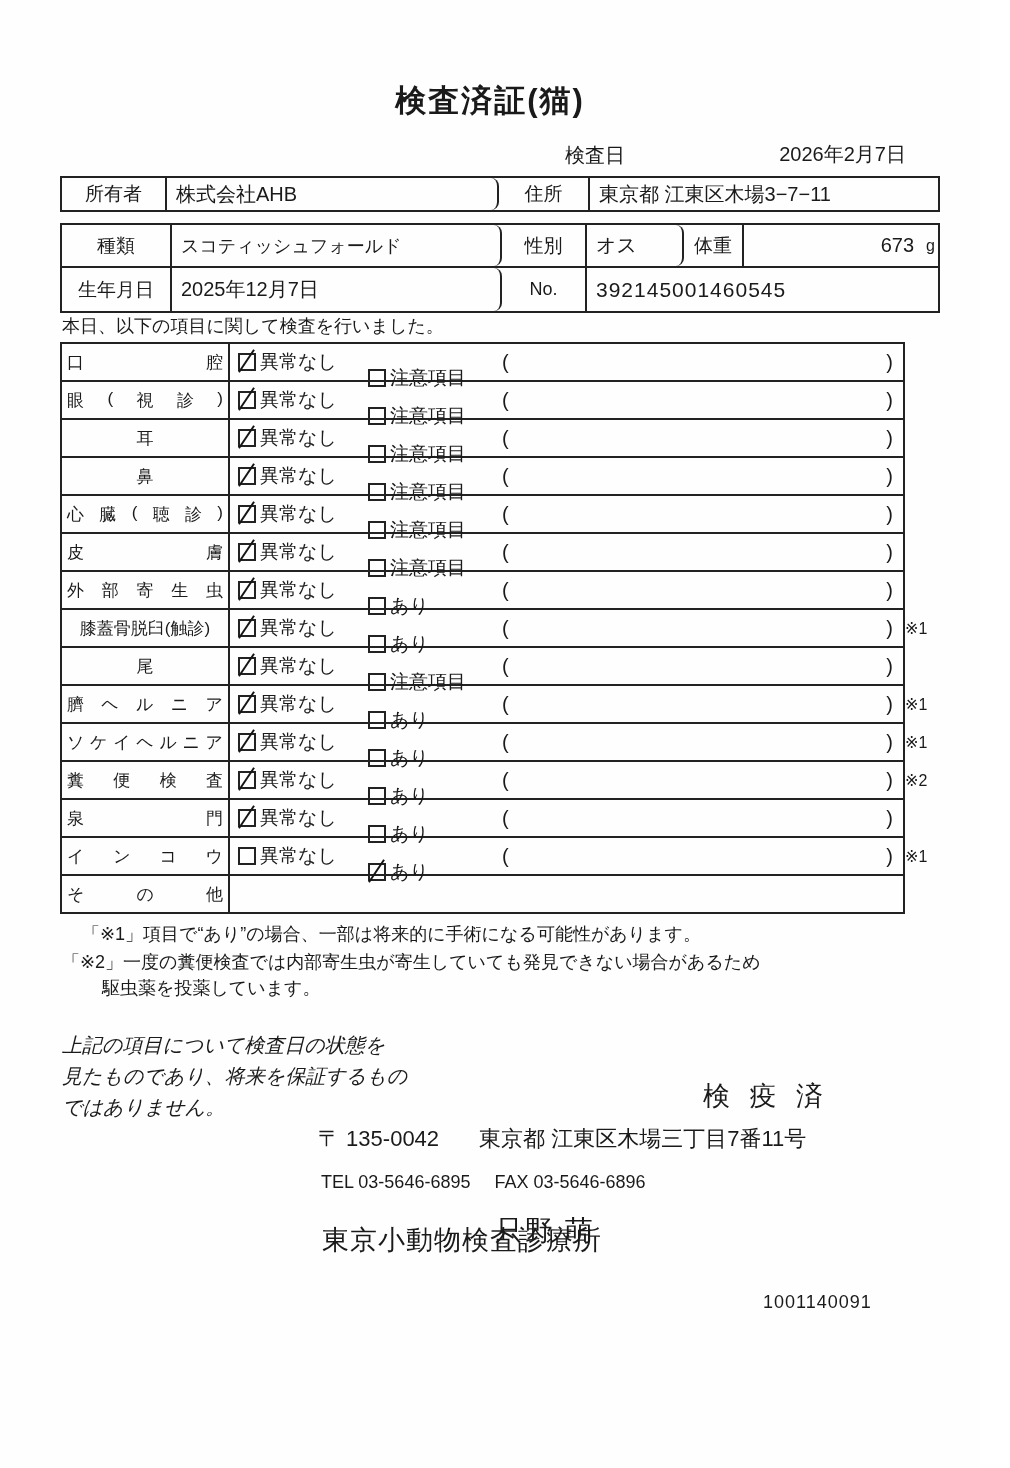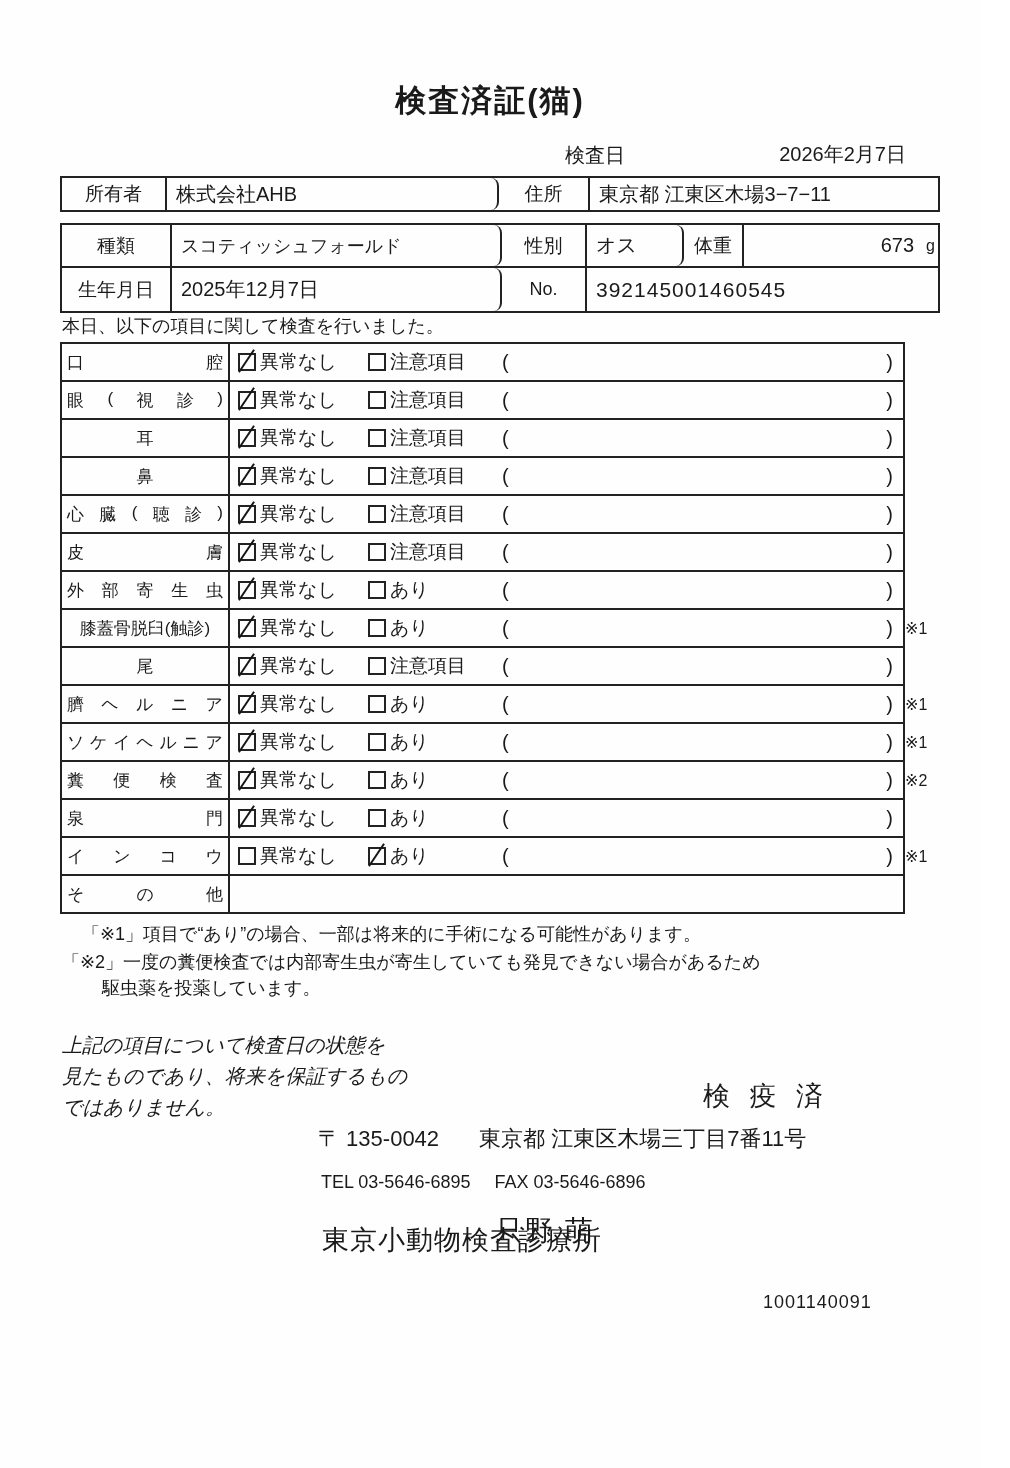--- a/index.html
+++ b/index.html
@@ -43,21 +43,21 @@
 
   
   .exam-table{top:342px;left:60px;width:845px;border:2px solid #222;box-sizing:border-box;}
   .crow{position:relative;height:36px;border-bottom:2px solid #222;display:flex;box-sizing:content-box;}
   .crow:last-child{border-bottom:none;height:36px;}
   .c1{width:168px;border-right:2px solid #222;display:flex;align-items:center;padding:0 5px;box-sizing:border-box;flex:none;}
   .item-label{flex:1;display:flex;justify-content:space-between;font-size:17px;font-weight:500;white-space:nowrap;}
   .item-label.single{justify-content:center;letter-spacing:0px;}
   .c2{flex:1;position:relative;}
   .opt{position:absolute;top:50%;transform:translateY(-50%);display:flex;align-items:center;gap:4px;}
-  .opt1{left:8px;} .opt2{left:138px;}
+  .opt1{left:8px;} .opt2{left:138px;margin-top:16px;}
   .cb{width:14px;height:14px;border:2px solid #222;position:relative;flex:none;}
   .cb.checked::after{content:"";position:absolute;width:27px;height:2px;background:#151515;
     left:-7px;top:5px;transform:rotate(-56deg);}
   .optlab{font-size:19px;}
   .po{position:absolute;left:272px;top:50%;transform:translateY(-50%);font-size:20px;}
   .pc{position:absolute;right:10px;top:50%;transform:translateY(-50%);font-size:20px;}
   .rnote{position:absolute;right:-44px;top:50%;transform:translateY(-50%);font-size:16px;width:42px;}
 
   
   .fnote1{top:922px;left:62px;font-size:18px;font-weight:500;margin-left:20px;}

